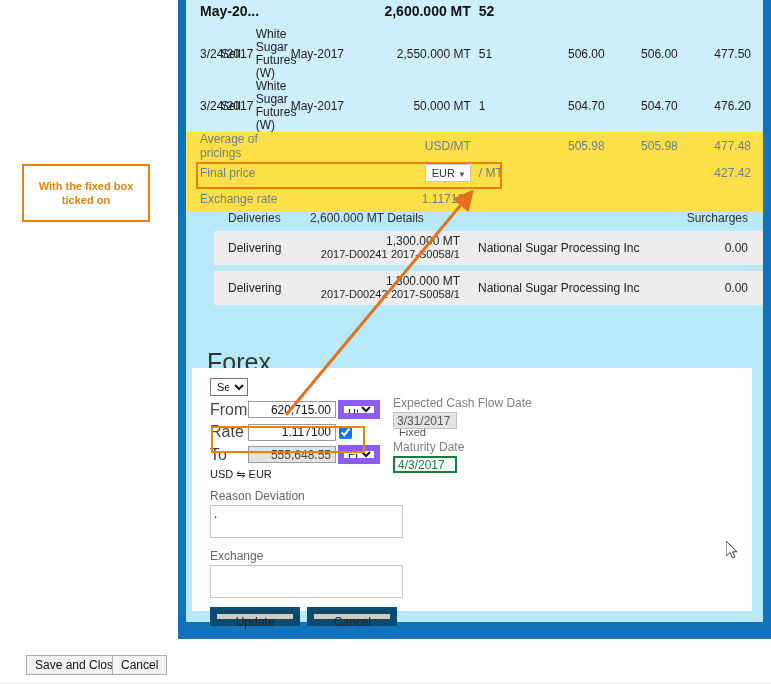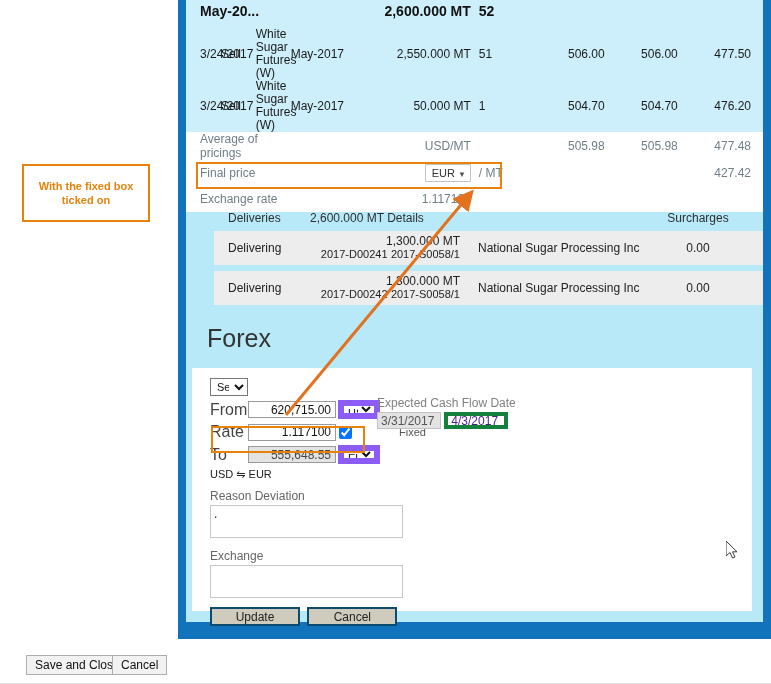--- a/index.html
+++ b/index.html
@@ -28,21 +28,21 @@
     position:absolute;left:8px;top:0px;width:577px;height:628px;
     background:#b7e9f8;
     overflow:hidden;
   }
 
   
   .ptable{width:100%;border-collapse:collapse;table-layout:fixed;}
   .ptable td{padding:0;vertical-align:middle;font-size:12px;}
 
   .band-light{background:#cdeffc;}
-  .band-mid{background:#ffffff;}
+  .band-mid{background:#fde047;}
 
   .r-title td{height:34px;font-weight:bold;font-size:14px;color:#111;}
   .r-premium td{height:22px;color:#6f7f86;}
   .r-line td{height:38px;}
   .r-avg td{height:26px;color:#6f7f86;}
   .r-final td{height:26px;color:#6f7f86;}
   .r-fx td{height:26px;color:#6f7f86;}
 
   .c1{width:72px;padding-left:14px !important;}
   .c2{width:32px;}
@@ -74,27 +74,27 @@
   
   #deliveries{position:absolute;left:8px;top:211px;width:577px;padding-left:20px;}
   .dtable{width:100%;border-collapse:collapse;table-layout:fixed;}
   .dtable td{padding:0;font-size:12px;vertical-align:middle;}
   .dhead td{height:26px;color:#303030;}
   .drow td{height:34px;background:#ededed;color:#222;}
   .dspacer td{height:6px;background:#b7e9f8;}
   .dc1{width:78px;padding-left:14px !important;}
   .dc2{width:150px;text-align:right;padding-right:6px !important;line-height:13px;}
   .dc3{width:170px;padding-left:12px !important;}
-  .dc4{width:100px;text-align:center;}
+  .dc4{width:100px;text-align:right;}
   .dc5{width:70px;text-align:right;padding-right:12px !important;}
   .delnum{font-size:11px;}
 
   
   #forex-title{
-    position:absolute;left:207px;top:324px;font-size:25px;color:#333;font-weight:normal;
+    position:absolute;left:207px;top:348px;font-size:25px;color:#333;font-weight:normal;
   }
   #forex-panel{
     position:absolute;left:192px;top:368px;width:560px;height:243px;background:#ffffff;
   }
   #forex-body{position:absolute;left:18px;top:10px;}
 
   .sel-std{
     font-family:"Liberation Sans", sans-serif;font-size:11px;
     border:1px solid #767676;background:#fff;color:#111;padding:1px 2px;
   }
@@ -114,39 +114,39 @@
   .frow{display:flex;align-items:center;margin-bottom:4px;}
   #fx-rate-box{
     position:absolute;left:1px;top:48px;width:150px;height:23px;
     border:2px solid #e8820c;pointer-events:none;
   }
   .fixed-wrap{display:inline-flex;align-items:center;margin-left:3px;gap:44px;}
   .fixed-wrap input{margin:0 3px 0 0;}
   .fixed-lbl{font-size:11px;color:#555;}
   .swap{font-size:11px;color:#222;margin-top:3px;}
 
-  .side-col{position:absolute;left:167px;top:18px;width:200px;}
+  .side-col{position:absolute;left:183px;top:18px;width:200px;}
   .side-lbl{font-size:12px;color:#808080;margin-bottom:2px;}
   .date-in{
     font-family:"Liberation Sans", sans-serif;font-size:12px;
     border:1px solid #c2c2c2;background:#e3e3e3;color:#555;
     width:64px;height:17px;padding:4px 3px;box-sizing:border-box;
   }
-  .date-in.editable{background:#fff;color:#4c1d95;border:4px solid #15803d;}
+  .date-in.editable{background:#fff;color:#15803d;border:2px solid #15803d;}
 
   .ta-lbl{font-size:12px;color:#666;margin:8px 0 2px 0;}
   .ta{
     font-family:"Liberation Sans", sans-serif;font-size:12px;
     width:193px;height:33px;box-sizing:border-box;
     border:1px solid #c6c6c6;background:#fff;color:#111;resize:none;padding:1px 3px;
   }
   .btnrow{margin-top:6px;}
   .gbtn{
     font-family:"Liberation Sans", sans-serif;font-size:12px;color:#222;
-    background:#cfcbbd;border:2px solid #0c4a6e;width:90px;height:19px;cursor:pointer;
+    background:#cfcbbd;border:7px solid #0c4a6e;width:90px;height:19px;cursor:pointer;
   }
   .gbtn+.gbtn{margin-left:4px;}
 
   
   #arrow{position:absolute;left:0;top:0;width:771px;height:684px;pointer-events:none;}
 
   
   #bottombar{position:absolute;left:0;top:650px;width:771px;height:34px;background:#fff;}
   #bottombar .sep{position:absolute;left:0;top:33px;width:771px;height:1px;background:#e6e6e6;}
   .wbtn{
@@ -332,20 +332,21 @@
     <textarea class="ta" style=""></textarea>
 
     <div class="btnrow">
       <button class="gbtn">Update</button>
       <button class="gbtn">Cancel</button>
     </div>
 
     <div class="side-col">
       <div class="side-lbl">Expected Cash Flow Date</div>
       <input class="date-in" type="text" readonly="" value="3/31/2017" style="">
+      <div class="side-lbl" style="margin-top:11px;">Maturity Date</div>
       <input class="date-in editable" type="text" value="4/3/2017" style="">
     </div>
 
     <div id="fx-rate-box"></div>
   </div>
 </div>
 
 <svg id="arrow">
   <defs>
     <marker id="ah" markerWidth="7" markerHeight="7" refX="5" refY="3.5" orient="auto">

